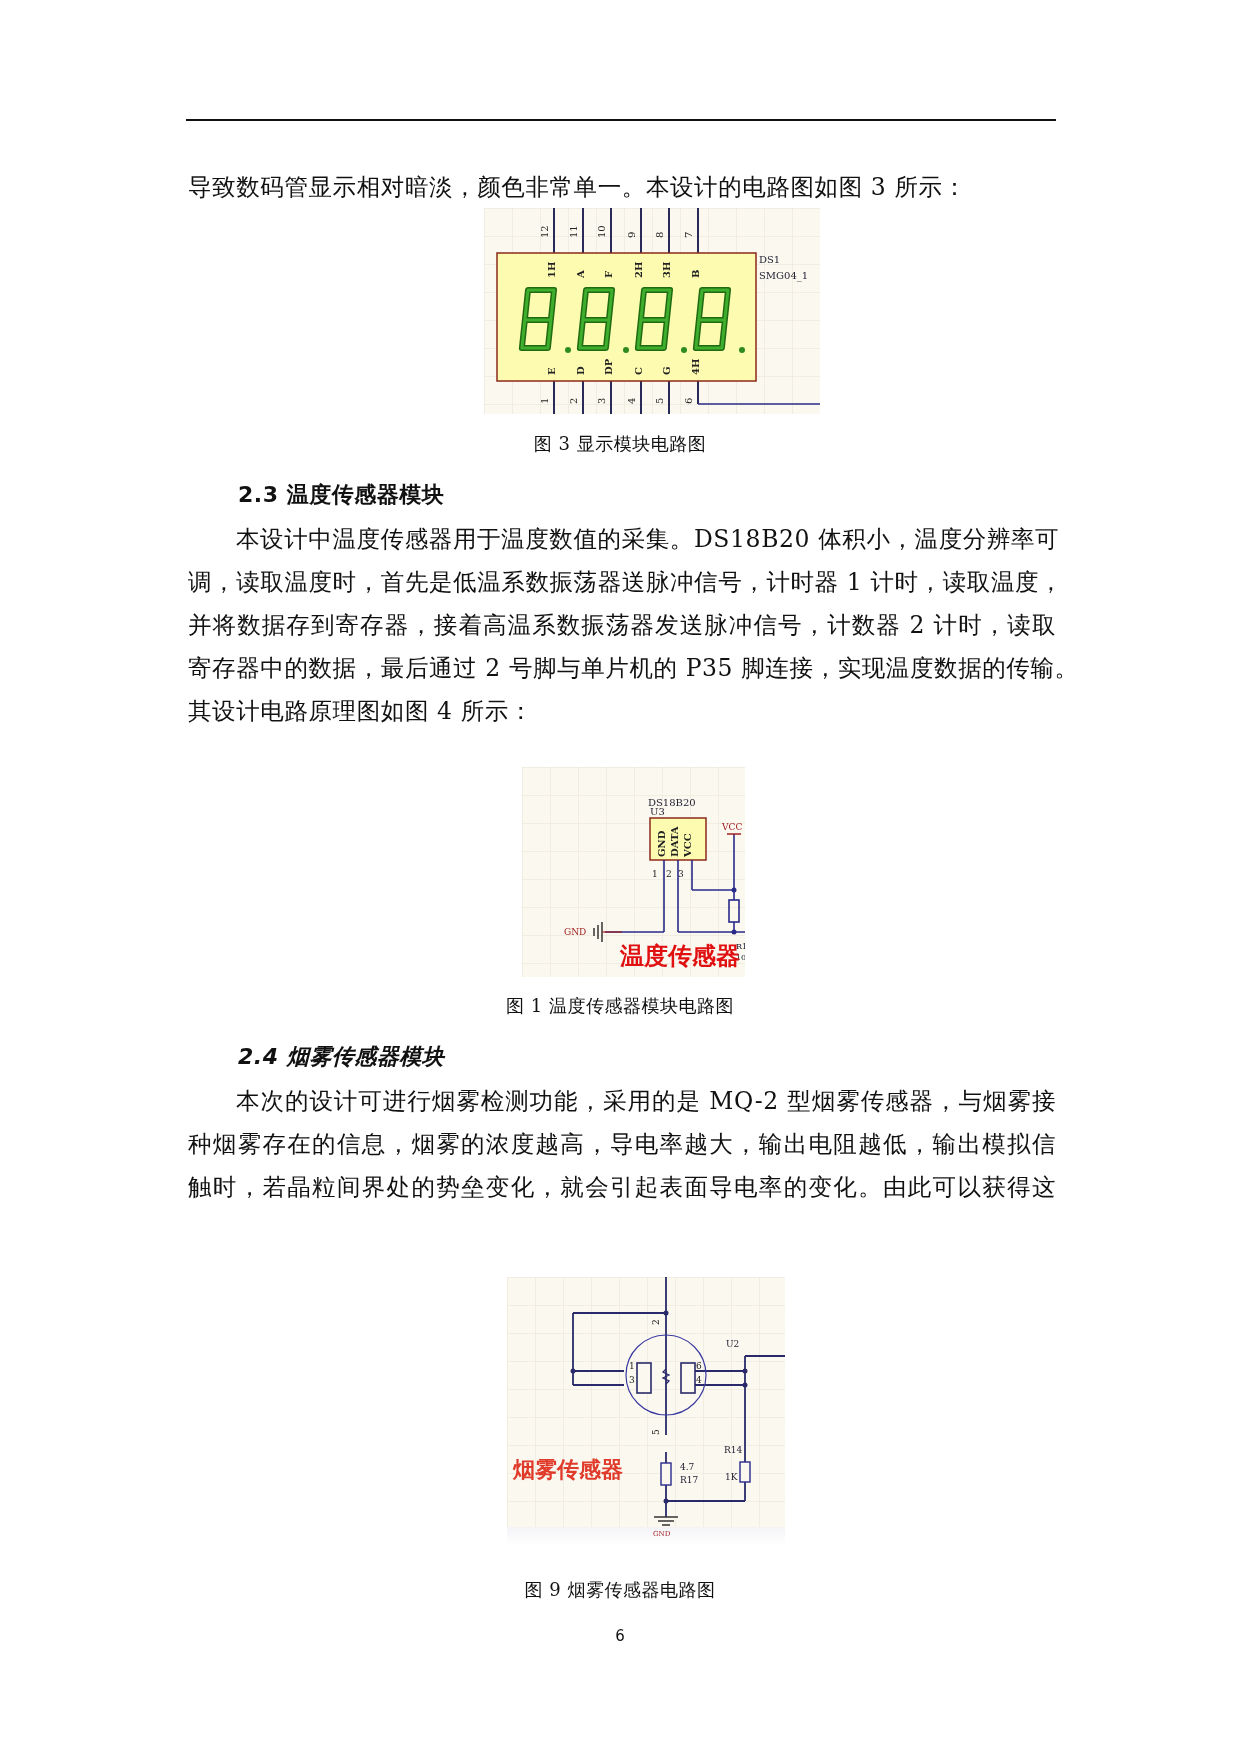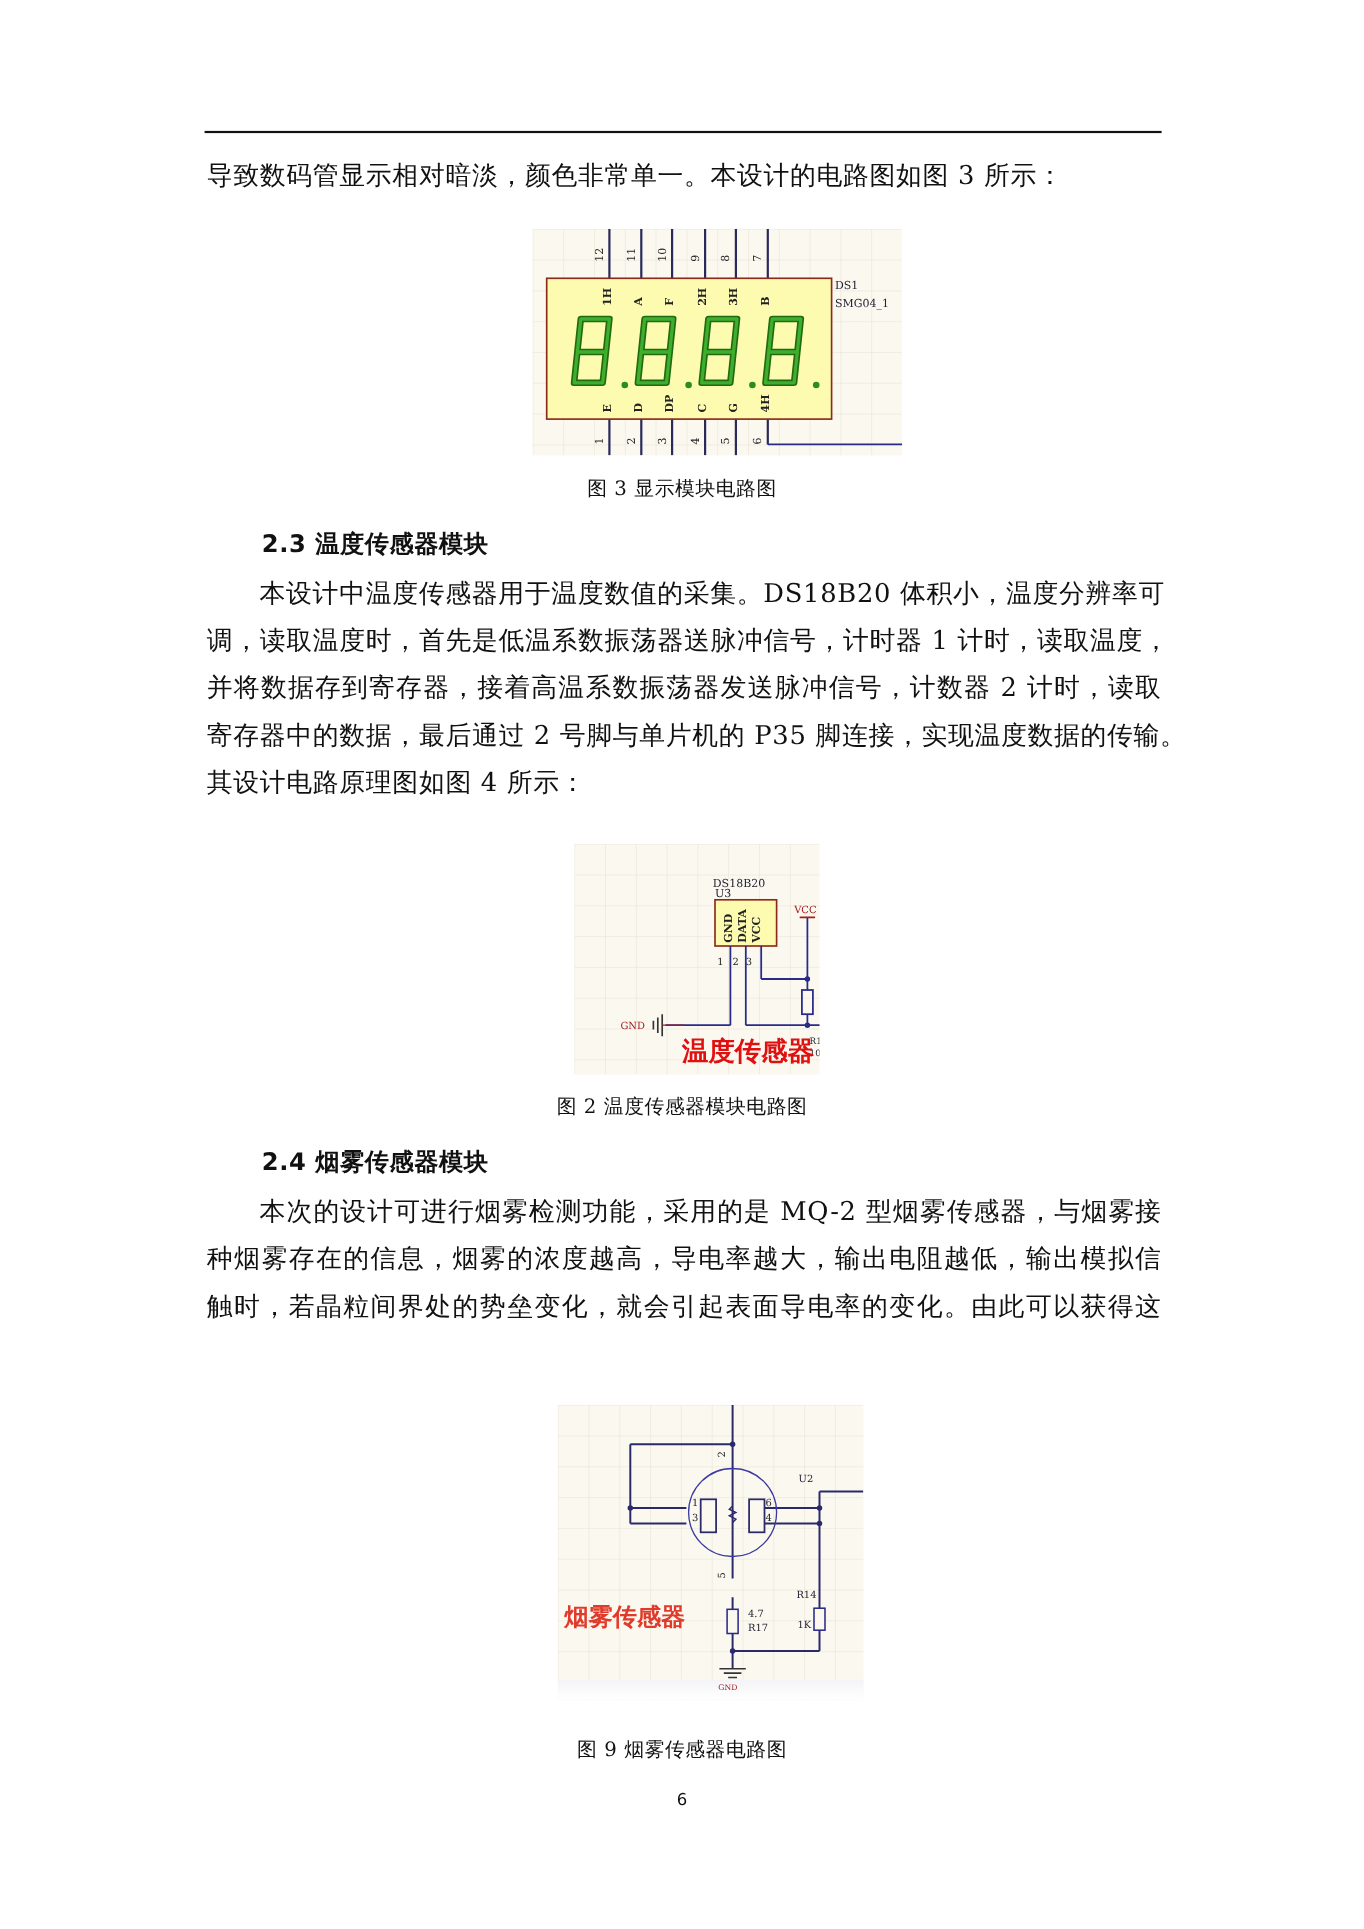--- a/index.html
+++ b/index.html
@@ -18,21 +18,21 @@
   .figure { position: absolute; background: #fbf8f0; overflow: hidden; }
   .page-num { position: absolute; left: 0; width: 1240px; top: 1627px; text-align: center;
               font-family: "DejaVu Sans", "Liberation Sans", sans-serif; font-size: 15px; }
   svg text { font-family: "DejaVu Serif", "Liberation Serif", serif; }
 </style>
 </head>
 <body>
 
 <div class="header-rule"></div>
 
-<div class="para" style="top:138px;">
+<div class="para" style="top:166px;">
   <span class="line last">导致数码管显示相对暗淡，颜色非常单一。本设计的电路图如图 3 所示：</span>
 </div>
 
 <div class="figure" style="left:484px; top:208px; width:336px; height:206px;">
   <svg width="336" height="206" viewBox="0 0 336 206">
     <defs>
       <pattern id="g3" width="28" height="28" patternUnits="userSpaceOnUse">
         <path d="M28 0 L0 0 0 28" fill="none" stroke="#e8e2d4" stroke-width="1"></path>
       </pattern>
     </defs>
@@ -176,23 +176,23 @@
       <line x1="72" y1="161" x2="72" y2="169"></line>
     </g>
     <line x1="80" y1="165" x2="100" y2="165" stroke="#a02020" stroke-width="1.2"></line>
     <text x="42" y="168" font-size="9" fill="#a02020">GND</text>
     <text x="246" y="162" font-size="9" fill="#a02020">P3</text>
     <text x="214" y="182" font-size="8" fill="#223">R16</text>
     <text x="214" y="193" font-size="8" fill="#223">10K</text>
     <text x="98" y="197" font-size="24" font-weight="bold" fill="#e01010" font-family="DejaVu Sans, sans-serif">温度传感器</text>
   </svg>
 </div>
-<div class="caption" style="top:994px;">图 2  温度传感器模块电路图</div>
-
-<div class="heading" style="top:1042px;">2.4 烟雾传感器模块</div>
+<div class="caption" style="top:994px;">图 1  温度传感器模块电路图</div>
+
+<div class="heading" style="top:1042px;font-style:italic;">2.4 烟雾传感器模块</div>
 <div class="para" style="top:1080px;">
   <span class="line indent">本次的设计可进行烟雾检测功能，采用的是 MQ-2 型烟雾传感器，与烟雾接</span>
   <span class="line">种烟雾存在的信息，烟雾的浓度越高，导电率越大，输出电阻越低，输出模拟信</span>
   <span class="line">触时，若晶粒间界处的势垒变化，就会引起表面导电率的变化。由此可以获得这</span>
 </div>
 
 <div class="figure" style="left:507px; top:1277px; width:278px; height:268px;">
   <svg width="278" height="268" viewBox="0 0 278 268">
     <defs>
       <pattern id="g5" width="28" height="28" patternUnits="userSpaceOnUse">

